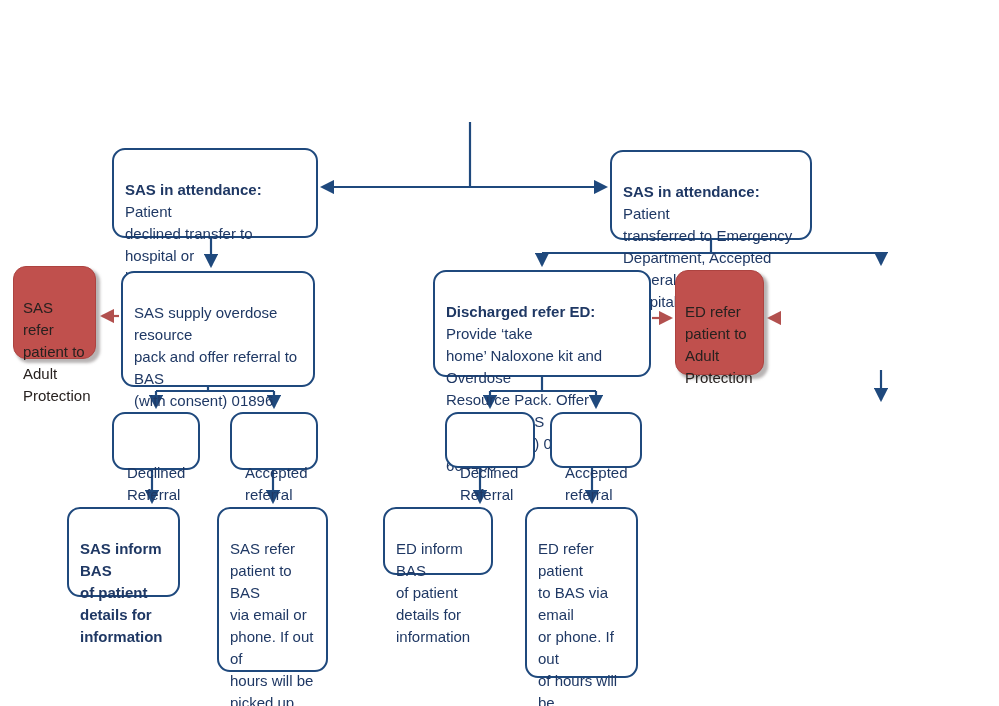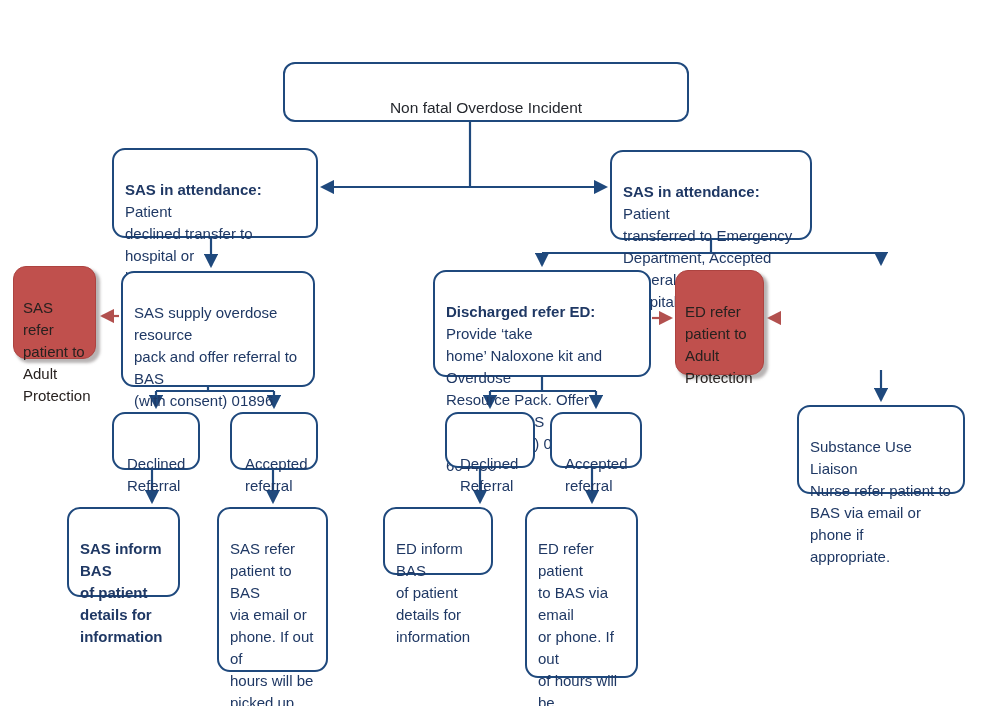--- a/index.html
+++ b/index.html
@@ -17,21 +17,21 @@
   .box .bold{font-weight:bold;}
   .title-box{
     text-align:center;font-size:15.5px;line-height:19px;
     padding-top:15px;color:#25282e;border-radius:12px;
   }
   .red-box{
     background:#C0504D;border:1.5px solid #AD4340;color:#27211f;
     box-shadow:3.5px 3.5px 3px rgba(125,118,118,0.55);
     padding:8px 9px;border-radius:13px;
   }
-  .small-box{padding:17px 13px;}
+  .small-box{padding:26px 13px;}
 </style>
 </head>
 <body>
 
 <div class="canvas">
 
   <svg class="connectors" width="999" height="706" viewBox="0 0 999 706">
     <defs>
       <marker id="aN" viewBox="0 0 10 10" refX="8.5" refY="5" markerWidth="6.5" markerHeight="6.5" orient="auto-start-reverse">
         <path d="M0,0 L10,5 L0,10 z" fill="#1F497D"></path>
@@ -71,23 +71,20 @@
 
       <line x1="881" y1="370" x2="881" y2="400" marker-end="url(#aN)"></line>
     </g>
     <g stroke="#B2504E" stroke-width="2.2" fill="none">
       <line x1="119" y1="316" x2="102" y2="316" marker-end="url(#aR)"></line>
       <line x1="652" y1="318" x2="671" y2="318" marker-end="url(#aR)"></line>
       <line x1="780" y1="318" x2="769" y2="318" marker-end="url(#aR)"></line>
     </g>
   </svg>
 
-  <div class="box title-box" style="left:283px;top:62px;width:406px;height:60px;">
-    <span>Non fatal Overdose Incident</span>
-  </div>
 
   <div class="box" style="left:112px;top:148px;width:206px;height:90px;">
     <span class="bold">SAS in attendance:</span><span> Patient
 declined transfer to hospital or
 hospital treatment not required</span>
   </div>
 
   <div class="box" style="left:610px;top:150px;width:202px;height:90px;">
     <span class="bold">SAS in attendance:</span><span> Patient
 transferred to Emergency
@@ -116,26 +113,20 @@
   </div>
 
   <div class="box red-box" style="left:675px;top:270px;width:89px;height:105px;">
     <span>ED refer
 patient to
 Adult
 Protection</span>
   </div>
 
 
-  <div class="box" style="left:797px;top:405px;width:168px;height:89px;">
-    <span>Substance Use Liaison
-Nurse refer patient to
-BAS via email or phone if
-appropriate.</span>
-  </div>
 
   <div class="box small-box" style="left:112px;top:412px;width:88px;height:58px;">
     <span>Declined
 Referral</span>
   </div>
 
   <div class="box small-box" style="left:230px;top:412px;width:88px;height:58px;">
     <span>Accepted
 referral</span>
   </div>

